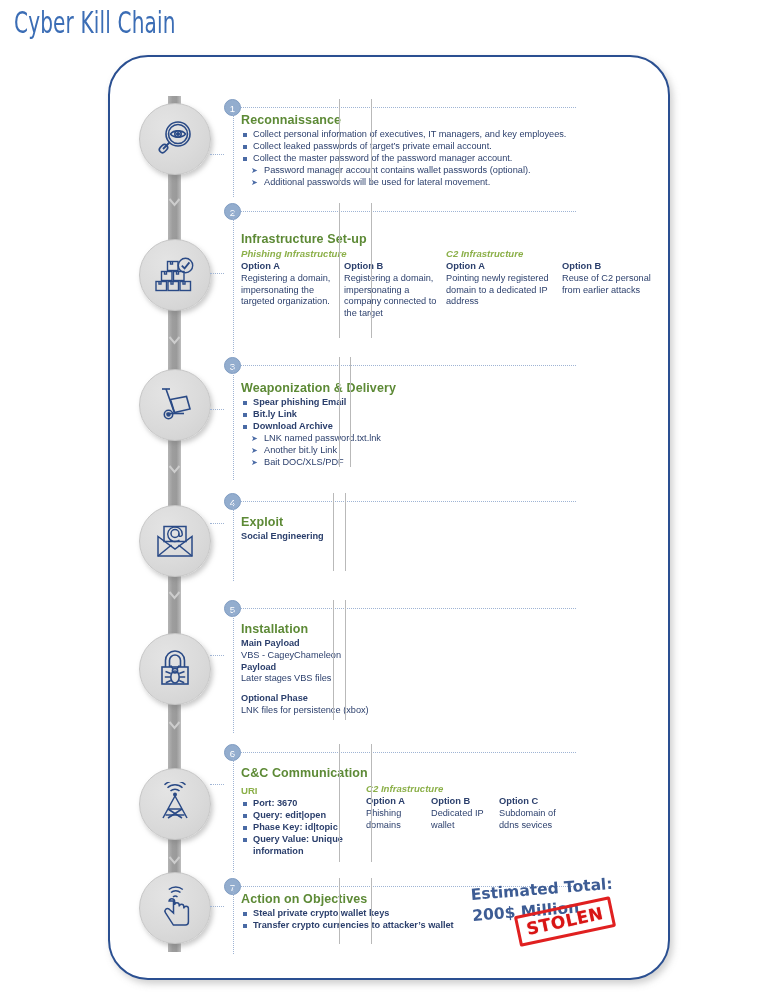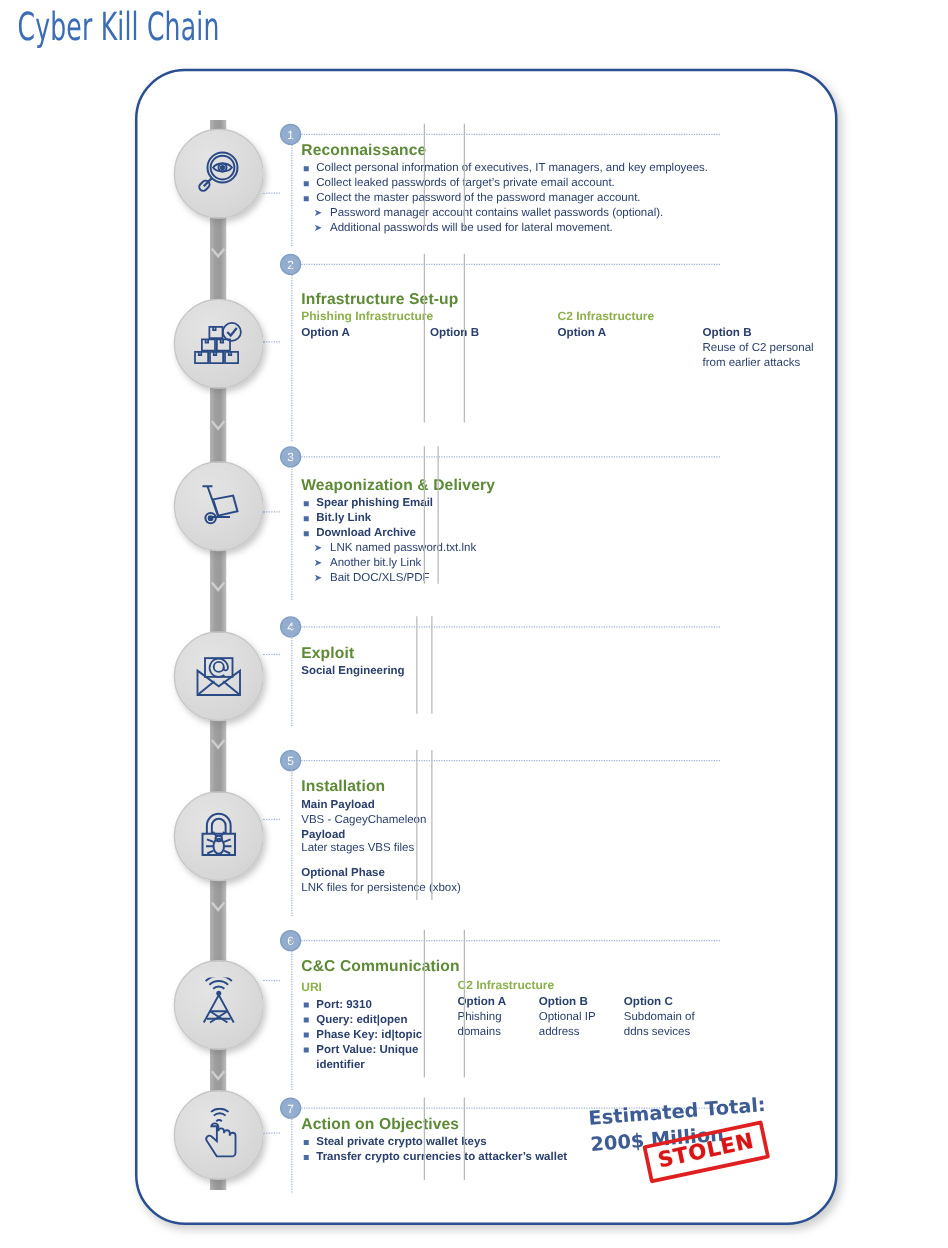--- a/index.html
+++ b/index.html
@@ -153,21 +153,21 @@
     color:#4a6aa5;
   }
   .plainline{font-size:9.2px;line-height:11.8px;color:#2b3f6c;}
   .plainline.b{font-weight:bold;}
   .gap{height:8px;}
   
   .cols{display:flex;}
   .col{font-size:9.2px;line-height:11.4px;color:#2b3f6c;}
   .col .opt{font-weight:bold;font-size:9.3px;margin-bottom:1px;}
   .grp{display:flex;}
-  .grp-h{font-size:9.6px;font-weight:bold;color:#8cb04a;margin-bottom:2px;}
+  .grp-h{font-size:9.6px;font-weight:bold;color:#8cb04a;margin-bottom:2px;font-style:italic;}
   
   .guide{
     position:absolute;
     width:0;
     border-left:1px solid #b9b9b9;
   }
   
   .est{
     position:absolute;
     left:470px; top:885px;
@@ -378,31 +378,34 @@
   <div class="vrule-left" style="top:8px;height:142px;"></div>
   <div class="tick" style="top:70px;"></div>
   <div class="body">
     <h3 class="ph-title" style="margin-top:15px;">Infrastructure Set-up</h3>
     <div class="grp">
       <div style="width:205px;">
         <div class="grp-h">Phishing Infrastructure</div>
         <div class="cols">
           <div class="col" style="width:97px;padding-right:6px;">
             <div class="opt">Option A</div>
+            <div>Registering a domain, impersonating the targeted organization.</div>
           </div>
           <div class="col" style="width:100px;">
             <div class="opt">Option B</div>
+            <div>Registering a domain, impersonating a company connected to the target</div>
           </div>
         </div>
       </div>
       <div style="width:210px;">
         <div class="grp-h">C2 Infrastructure</div>
         <div class="cols">
           <div class="col" style="width:110px;padding-right:6px;">
             <div class="opt">Option A</div>
+            <div>Pointing newly registered domain to a dedicated IP address</div>
           </div>
           <div class="col" style="width:92px;">
             <div class="opt">Option B</div>
             <div>Reuse of C2 personal from earlier attacks</div>
           </div>
         </div>
       </div>
     </div>
   </div>
 </div>
@@ -459,36 +462,36 @@
   <div class="numdot">6</div>
   <div class="dotline" style="width:335px;"></div>
   <div class="vrule-left" style="top:8px;height:120px;"></div>
   <div class="tick" style="top:40px;"></div>
   <div class="body">
     <h3 class="ph-title" style="margin-top:8px;">C&amp;C Communication</h3>
     <div class="grp">
       <div style="width:125px;">
         <h4 class="sub">URI</h4>
         <ul class="bullets bold">
-          <li>Port: 9310</li>
+          <li>Port: 3670</li>
           <li>Query: edit|open</li>
           <li>Phase Key: id|topic</li>
-          <li>Port Value: Unique identifier</li>
+          <li>Query Value: Unique information</li>
         </ul>
       </div>
       <div style="width:240px;padding-top:1px;">
         <div class="grp-h">C2 Infrastructure</div>
         <div class="cols">
           <div class="col" style="width:65px;">
             <div class="opt">Option A</div>
             <div>Phishing domains</div>
           </div>
           <div class="col" style="width:68px;">
             <div class="opt">Option B</div>
-            <div>Optional IP address</div>
+            <div>Dedicated IP wallet</div>
           </div>
           <div class="col" style="width:72px;">
             <div class="opt">Option C</div>
             <div>Subdomain of ddns sevices</div>
           </div>
         </div>
       </div>
     </div>
   </div>
 </div>

